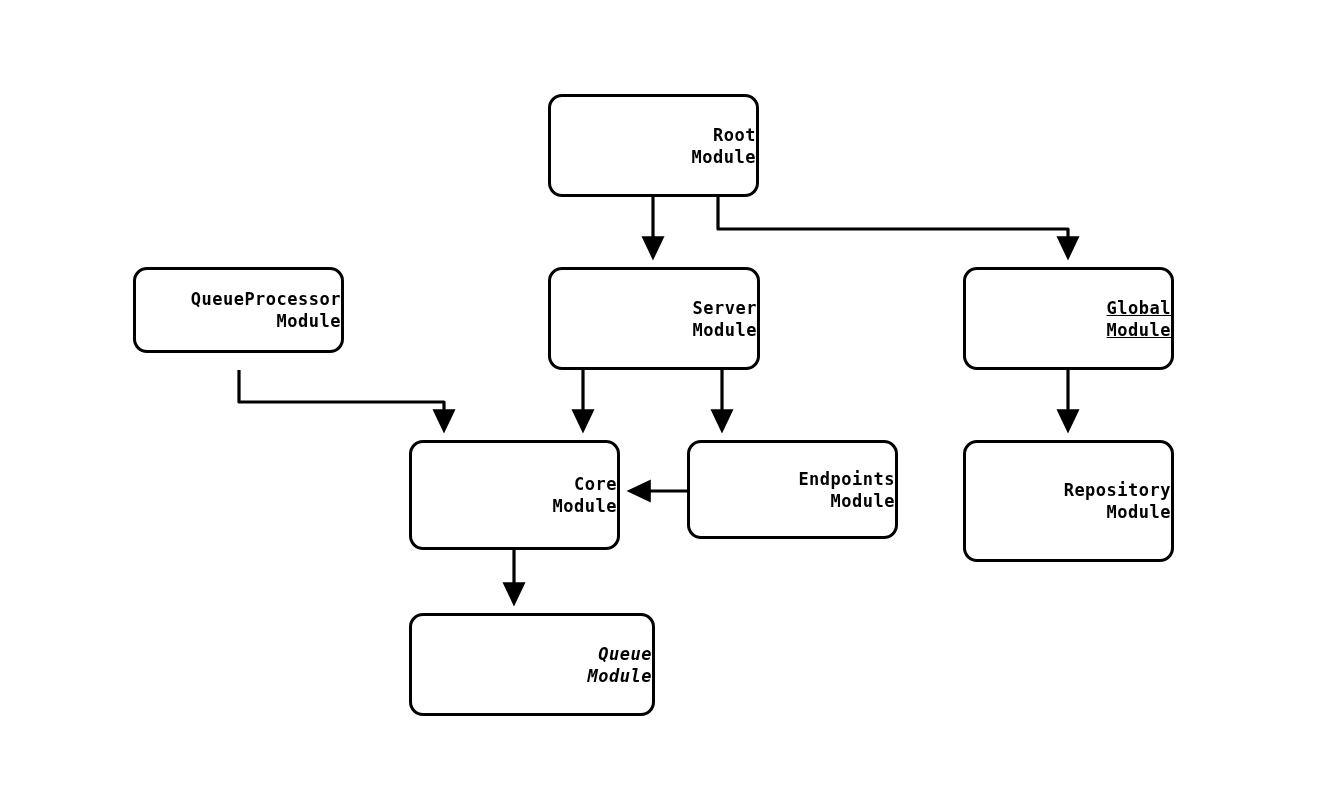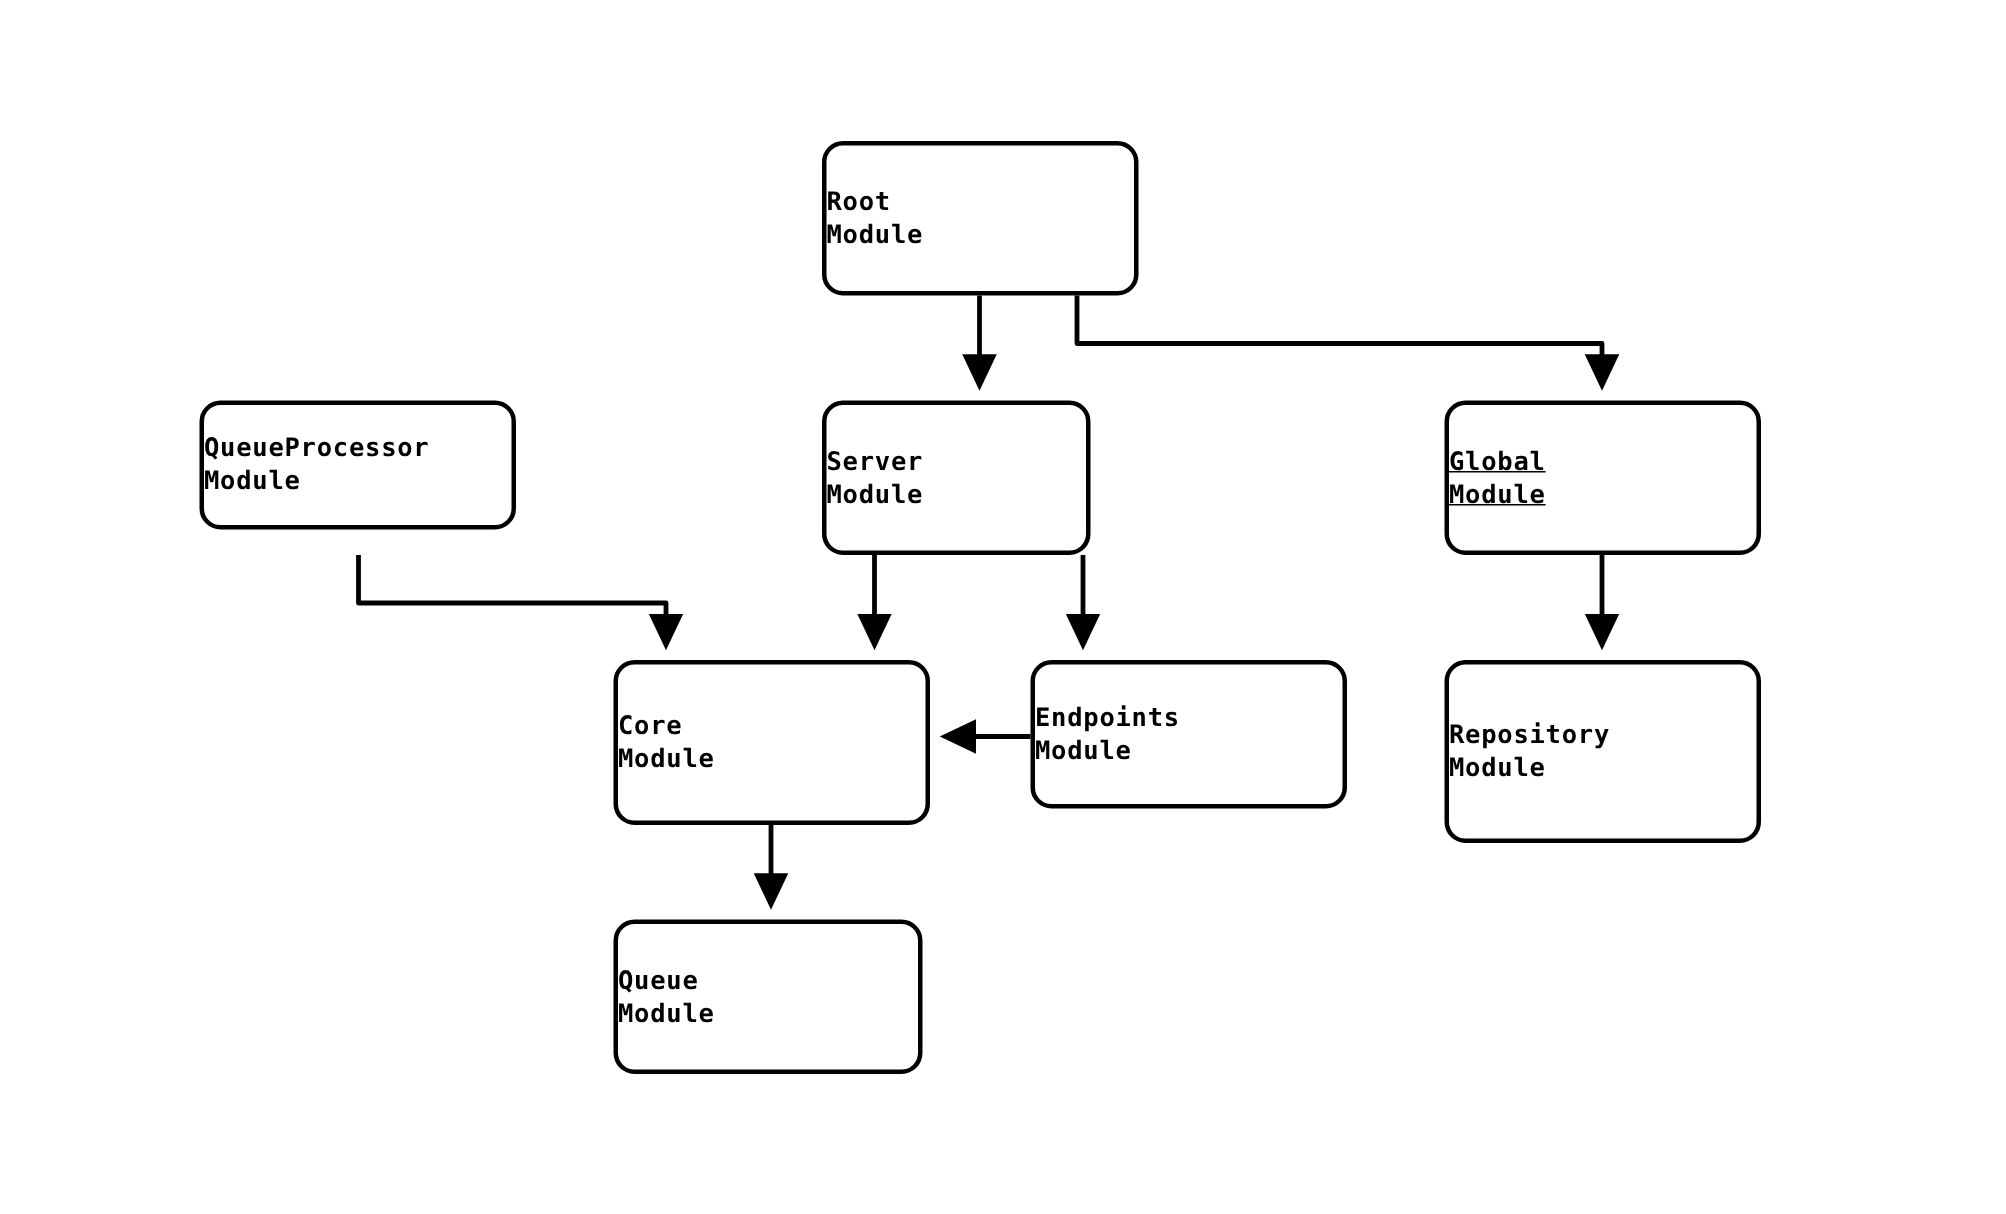--- a/index.html
+++ b/index.html
@@ -26,21 +26,21 @@
     height: 809px;
   }
   .node {
     position: absolute;
     box-sizing: border-box;
     border: 3px solid #000000;
     border-radius: 14px;
     background: #ffffff;
     display: flex;
     flex-direction: column;
-    align-items: flex-start;
+    align-items: flex-end;
     justify-content: center;
     color: #000000;
     font-family: "DejaVu Sans Mono", monospace;
     font-size: 17px;
     line-height: 22px;
     font-weight: 700;
     letter-spacing: 0.5px;
     text-align: center;
     z-index: 2;
   }
@@ -97,21 +97,21 @@
   <div class="node" style="left:548px; top:94px; width:211px; height:103px;">
     <span class="node-line">Root</span>
     <span class="node-line">Module</span>
   </div>
 
   <div class="node" style="left:133px; top:267px; width:211px; height:86px;">
     <span class="node-line">QueueProcessor</span>
     <span class="node-line">Module</span>
   </div>
 
-  <div class="node" style="left:548px; top:267px; width:179px; height:103px;">
+  <div class="node" style="left:548px; top:267px; width:212px; height:103px;">
     <span class="node-line">Server</span>
     <span class="node-line">Module</span>
   </div>
 
   <div class="node" style="left:963px; top:267px; width:211px; height:103px;text-decoration:underline;">
     <span class="node-line">Global</span>
     <span class="node-line">Module</span>
   </div>
 
   <div class="node" style="left:409px; top:440px; width:211px; height:110px;">
@@ -122,18 +122,18 @@
   <div class="node" style="left:687px; top:440px; width:211px; height:99px;">
     <span class="node-line">Endpoints</span>
     <span class="node-line">Module</span>
   </div>
 
   <div class="node" style="left:963px; top:440px; width:211px; height:122px;">
     <span class="node-line">Repository</span>
     <span class="node-line">Module</span>
   </div>
 
-  <div class="node" style="left:409px; top:613px; width:206px; height:103px;">
+  <div class="node" style="left:409px; top:613px; width:246px; height:103px;font-style:italic;">
     <span class="node-line">Queue</span>
     <span class="node-line">Module</span>
   </div>
 
 </div>
 
 </body></html>

